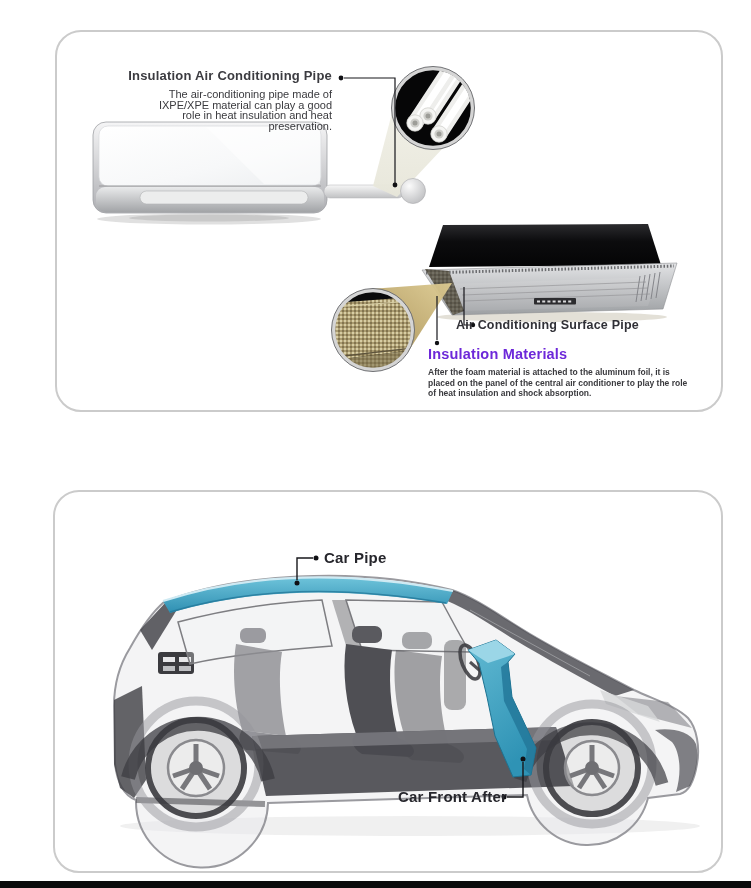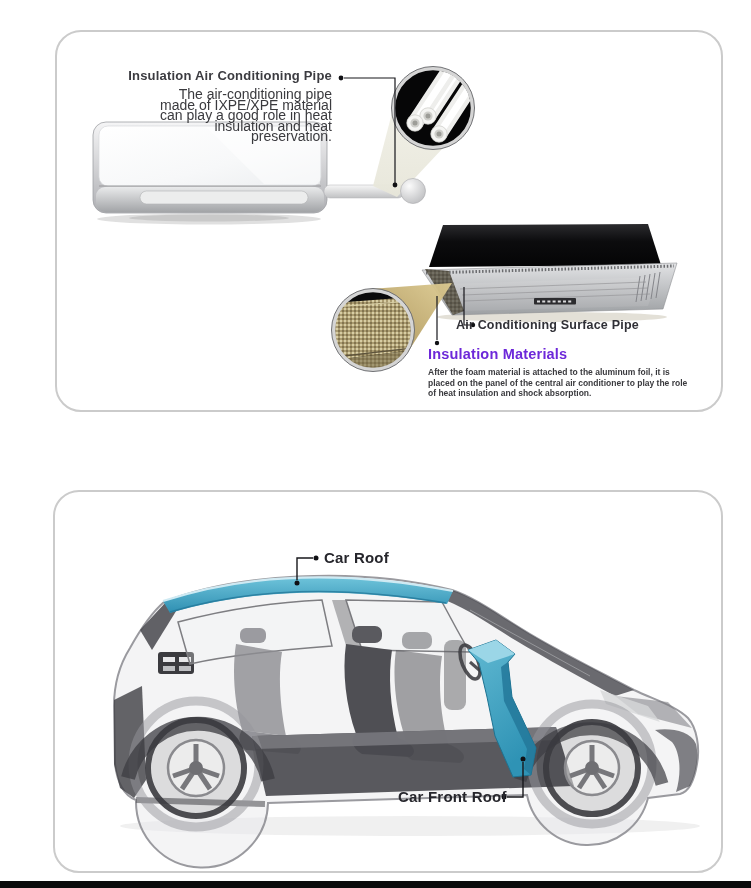--- a/index.html
+++ b/index.html
@@ -9,21 +9,21 @@
     padding-left:20px;
   }
   .card{
     position:absolute;border:2px solid #cbcbcb;border-radius:26px;background:#ffffff;
   }
   #top-card{left:55px;top:30px;width:664px;height:378px;}
   #bottom-card{left:53px;top:490px;width:666px;height:379px;}
   #scene{position:absolute;left:0;top:0;width:751px;height:888px;}
   .txt{position:absolute;white-space:pre-line;}
   .callout-title{font-size:13px;font-weight:600;color:#3b3b40;letter-spacing:.2px;text-align:right;}
-  .callout-desc{font-size:14px;line-height:10.5px;color:#3a3a3e;text-align:right;}
+  .callout-desc{font-size:11px;line-height:10.5px;color:#3a3a3e;text-align:right;}
   .surface-label{font-size:12.5px;font-weight:600;color:#303036;letter-spacing:.2px;}
   .materials-title{font-size:14.5px;font-weight:600;color:#6d28d9;letter-spacing:.2px;}
   .materials-desc{font-size:8.5px;line-height:10.5px;color:#3a3a3e;text-align:left;font-weight:bold;}
   .car-label{font-size:15px;font-weight:bold;color:#26262c;letter-spacing:.2px;}
   #right-edge-line{position:absolute;right:0;top:0;width:3px;height:888px;background:#1b1b1e;}
   #bottom-bar{position:absolute;left:0;bottom:0;width:751px;height:7px;background:#0a0a0b;}
 </style>
 </head>
 <body>
 
@@ -307,19 +307,19 @@
   <div class="txt callout-title" style="left:100px;top:68px;width:232px;">Insulation Air Conditioning Pipe</div>
 
   <div class="txt callout-desc" style="left:140px;top:89px;width:192px;">The air-conditioning pipe made of IXPE/XPE material can play a good role in heat insulation and heat preservation.</div>
 
   <div class="txt surface-label" style="left:456px;top:318px;">Air Conditioning Surface Pipe</div>
 
   <div class="txt materials-title" style="left:428px;top:346px;">Insulation Materials</div>
 
   <div class="txt materials-desc" style="left:428px;top:367px;width:262px;">After the foam material is attached to the aluminum foil, it is placed on the panel of the central air conditioner to play the role of heat insulation and shock absorption.</div>
 
-  <div class="txt car-label" style="left:324px;top:549px;">Car Roof</div>
-
-  <div class="txt car-label" style="left:398px;top:788px;">Car Front Roof</div>
+  <div class="txt car-label" style="left:324px;top:549px;">Car Pipe</div>
+
+  <div class="txt car-label" style="left:398px;top:788px;">Car Front After</div>
 
   <div id="right-edge-line"></div>
   <div id="bottom-bar"></div>
 </div>
 
 </body></html>

